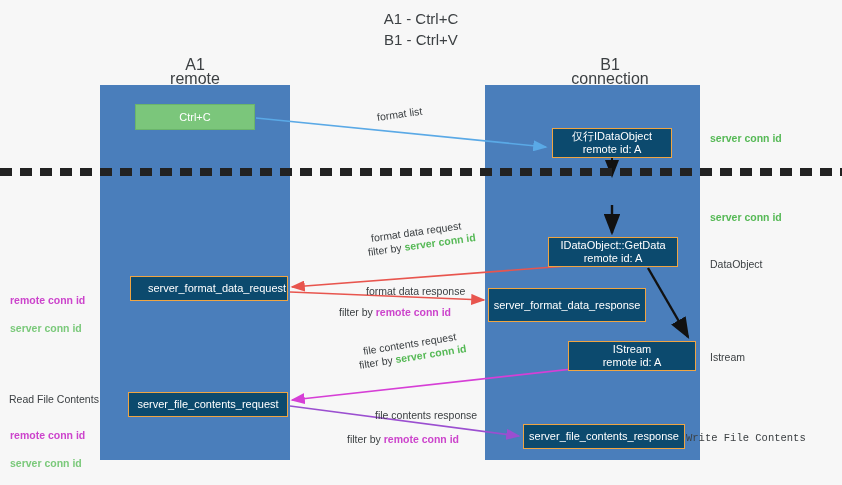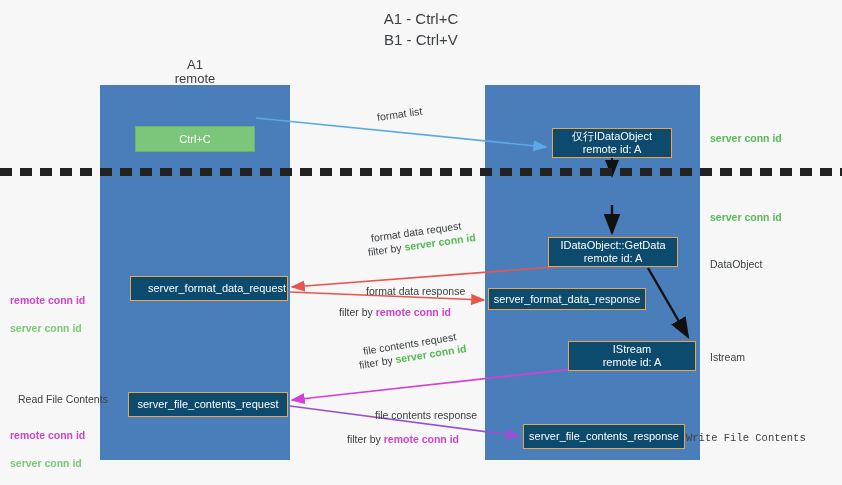--- a/index.html
+++ b/index.html
@@ -17,41 +17,41 @@
     font-size:15px;line-height:21px;color:#3c4043;white-space:pre-line;
   }
 
   .lane{
     position:absolute;background:#4a7ebb;
   }
   .lane.a1{left:100px;top:85px;width:190px;height:375px;}
   .lane.b1{left:485px;top:85px;width:215px;height:375px;}
 
   .lane-head{
-    position:absolute;text-align:center;font-size:13px;line-height:14px;
+    position:absolute;text-align:center;font-size:16px;line-height:14px;
     color:#3c4043;white-space:pre-line;
   }
   .lane-head.a1{left:125px;top:58px;width:140px;}
   .lane-head.b1{left:540px;top:58px;width:140px;}
 
   .box{
     position:absolute;box-sizing:border-box;
     display:flex;align-items:center;justify-content:center;
     text-align:center;color:#ffffff;font-size:11px;line-height:13px;
     white-space:pre-line;border:1px solid rgba(0,0,0,.12);
   }
-  .box.green{background:#7bc67b;border-color:#6bb56b;margin-top:22px;}
+  .box.green{background:#7bc67b;border-color:#6bb56b;}
   .box.orange{background:#0c4a6e;border-color:#f0a542;}
 
   .b-ctrlc{left:135px;top:104px;width:120px;height:26px;}
   .b-dataobj{left:552px;top:128px;width:120px;height:30px;}
   .b-ctrlv{left:553px;top:180px;width:118px;height:25px;}
   .b-getdata{left:548px;top:237px;width:130px;height:30px;}
   .b-sfdreq{left:130px;top:276px;width:158px;height:25px;padding-left:16px;}
-  .b-sfdresp{left:488px;top:288px;width:158px;height:22px;}
+  .b-sfdresp{left:488px;top:288px;width:158px;height:34px;}
   .b-istream{left:568px;top:341px;width:128px;height:30px;}
   .b-sfcreq{left:128px;top:392px;width:160px;height:25px;}
   .b-sfcresp{left:523px;top:424px;width:162px;height:25px;}
 
   .lbl{
     position:absolute;font-size:10.5px;line-height:14px;color:#3c4043;
     white-space:nowrap;
   }
   .lbl .g{color:#56b956;font-weight:bold;}
   .lbl .m{color:#cc44cc;font-weight:bold;}
@@ -72,21 +72,21 @@
     position:absolute;font-size:10.5px;line-height:14px;white-space:pre-line;
   }
   .side.right{color:#3c4043;}
   .sr-1{left:710px;top:131px;color:#56b956;font-weight:bold;}
   .sr-2{left:710px;top:210px;color:#56b956;font-weight:bold;}
   .sr-3{left:710px;top:257px;}
   .sr-4{left:710px;top:350px;}
   .sr-5{left:686px;top:431px;font-family:Liberation Mono, monospace;}
 
   .sl-1{left:10px;top:279px;}
-  .sl-2{left:18px;top:392px;}
+  .sl-2{left:9px;top:392px;}
   .sl-3{left:10px;top:414px;}
   .sl-1 .m,.sl-3 .m{color:#cc44cc;font-weight:bold;display:block;}
   .sl-1 .g,.sl-3 .g{color:#7ac97a;font-weight:bold;display:block;}
 
   .dashline{
     position:absolute;left:0;top:168px;width:842px;height:8px;
     background-image:repeating-linear-gradient(to right,#222 0 12px,transparent 12px 20px);
   }
 
   svg.arrows{position:absolute;left:0;top:0;width:842px;height:485px;pointer-events:none;}
@@ -97,20 +97,22 @@
 <div id="stage">
 
   <div class="title">A1 - Ctrl+C
 B1 - Ctrl+V</div>
 
   <div class="lane a1"></div>
   <div class="lane b1"></div>
 
   <div class="lane-head a1">A1
 remote</div>
+  <div class="lane-head b1">B1
+connection</div>
 
   <svg class="arrows" viewBox="0 0 842 485">
     <defs>
       <marker id="ah-blue" markerWidth="9" markerHeight="7" refX="8" refY="3.5" orient="auto">
         <polygon points="0,0 9,3.5 0,7" fill="#5aa9e6"></polygon>
       </marker>
       <marker id="ah-red" markerWidth="9" markerHeight="7" refX="8" refY="3.5" orient="auto">
         <polygon points="0,0 9,3.5 0,7" fill="#e8554e"></polygon>
       </marker>
       <marker id="ah-mag" markerWidth="9" markerHeight="7" refX="8" refY="3.5" orient="auto">

